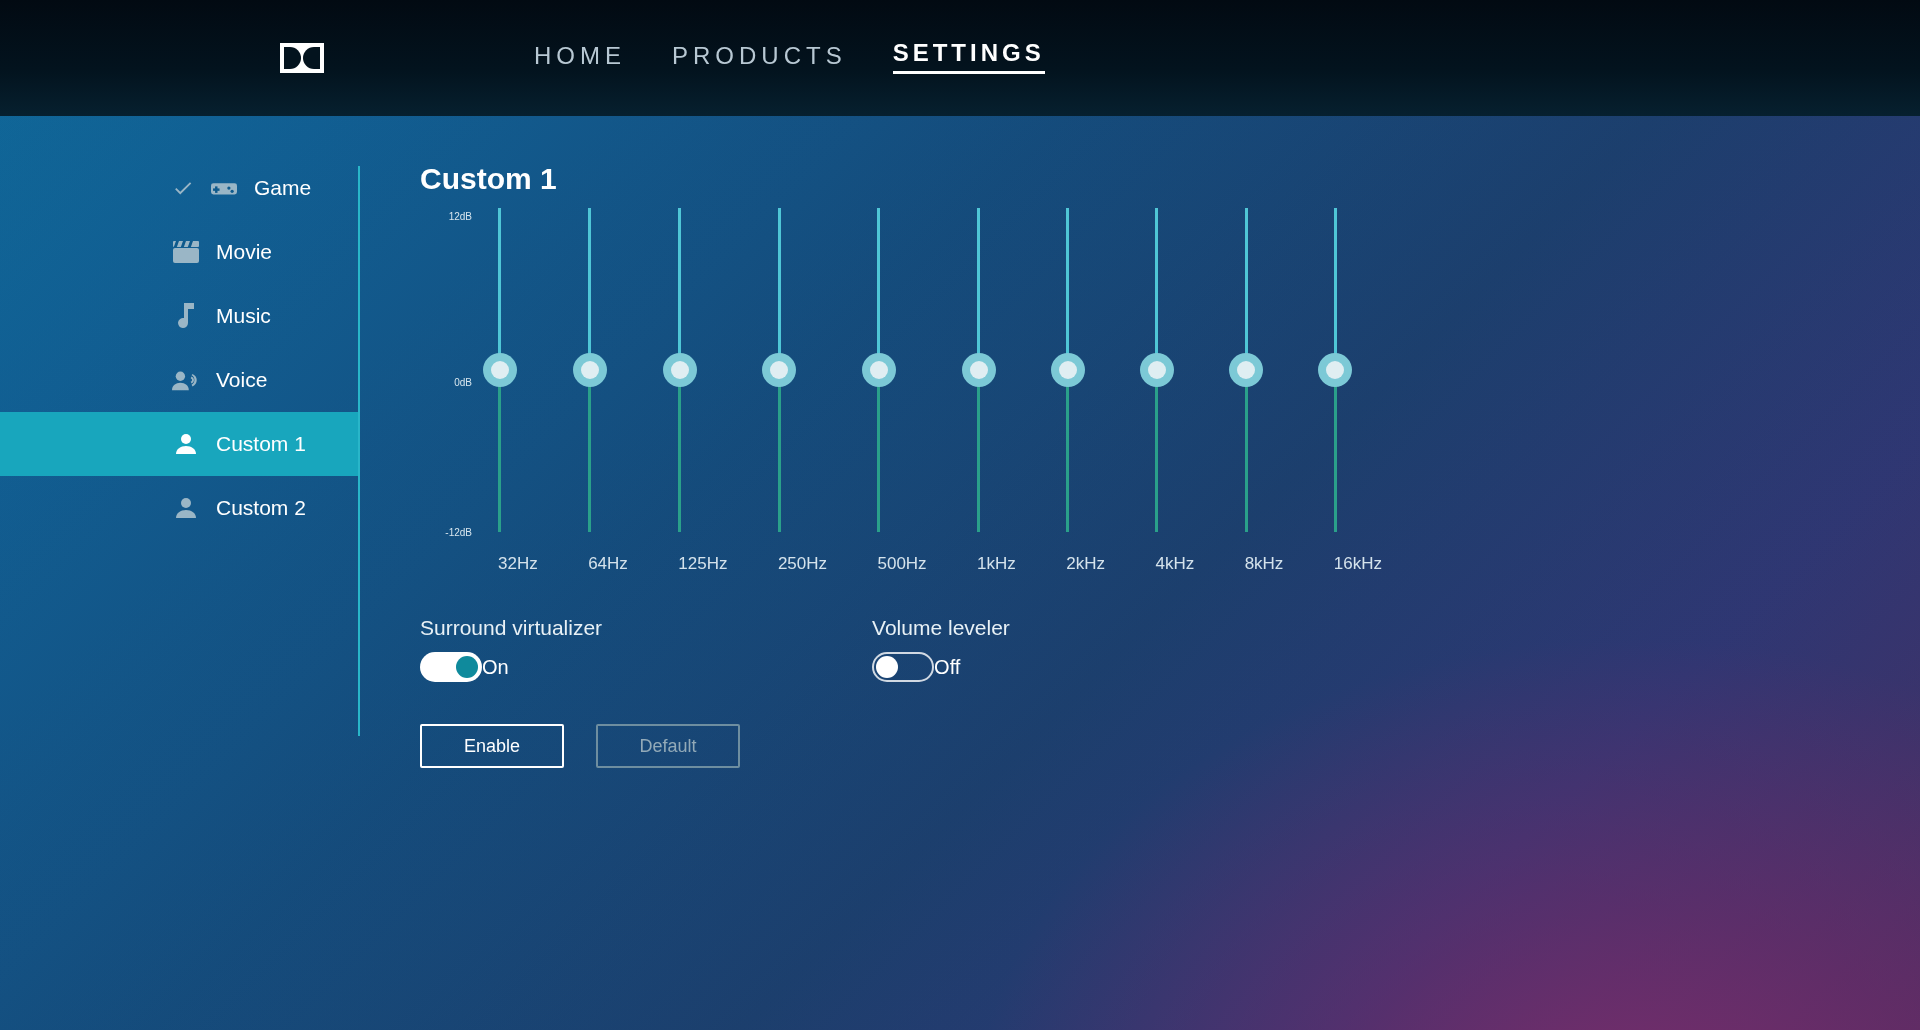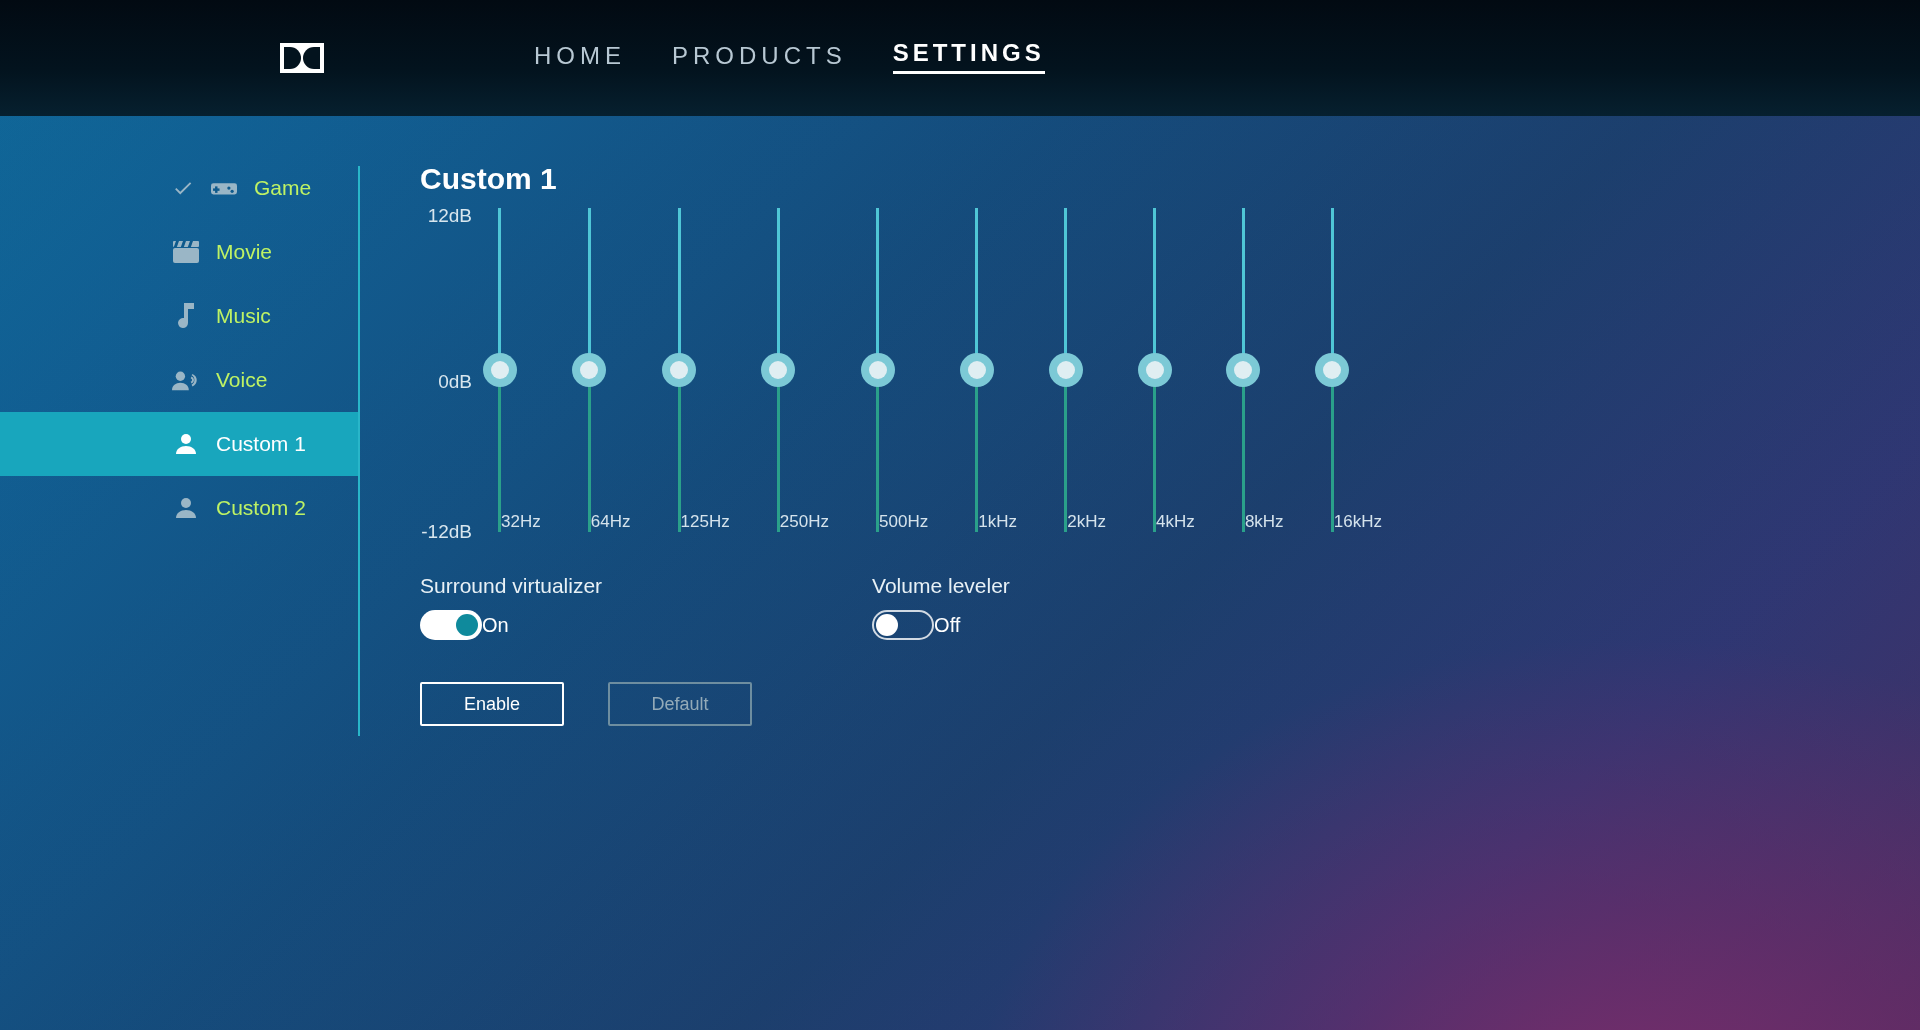--- a/index.html
+++ b/index.html
@@ -70,21 +70,21 @@
   .side-items {
     display: flex;
     flex-direction: column;
   }
   .side-item {
     display: flex;
     align-items: center;
     height: 64px;
     padding-left: 172px;
     gap: 16px;
-    color: #bef264;
+    color: #ffffff;
     font-size: 21px;
     position: relative;
     cursor: pointer;
   }
   .side-item .chk {
     position: absolute;
     left: 172px;
   }
   .side-item.has-check { padding-left: 210px; }
   .side-item .ico { width: 28px; display:flex; justify-content:center; }
@@ -111,39 +111,39 @@
 
   
   .eq-area {
     display: flex;
     align-items: flex-start;
   }
   .eq-ylabels {
     width: 60px;
     position: relative;
     height: 324px;
-    font-size: 19px;
+    font-size: 10px;
     color: #d8e6ee;
   }
   .eq-ylabels span { position: absolute; right: 8px; transform: translateY(-50%); }
   .eq-ylabels .y-top { top: 8px; }
   .eq-ylabels .y-mid { top: 174px; }
   .eq-ylabels .y-bot { top: 324px; }
 
   .eq-sliders {
     display: flex;
     gap: 0;
     width: 920px;
     justify-content: space-between;
     padding: 0 18px;
   }
   .eq-col {
     display: flex;
-    flex-direction: row;
-    align-items: flex-end;
+    flex-direction: column;
+    align-items: flex-start;
   }
   .eq-track {
     width: 3px;
     height: 324px;
     position: relative;
     border-radius: 2px;
   }
   .eq-track .upper {
     position: absolute; left:0; right:0; top:0;
     background: #4fc6d6;
@@ -204,21 +204,21 @@
     left: 2px; background: #ffffff; top:2px; width:22px; height:22px;
   }
   .switch .knob {
     position:absolute; top: 4px;
     width: 22px; height:22px; border-radius:50%;
   }
   .switch-state { font-size: 20px; color: #fff; }
 
   
   .buttons {
-    display:flex; gap: 44px; margin-top: 42px;
+    display:flex; gap: 32px; margin-top: 42px;
   }
   .btn {
     width: 144px; height: 44px;
     border: 2px solid #ffffff;
     background: transparent;
     color: #fff;
     font-size: 18px;
     cursor: pointer;
     border-radius: 2px;
   }

